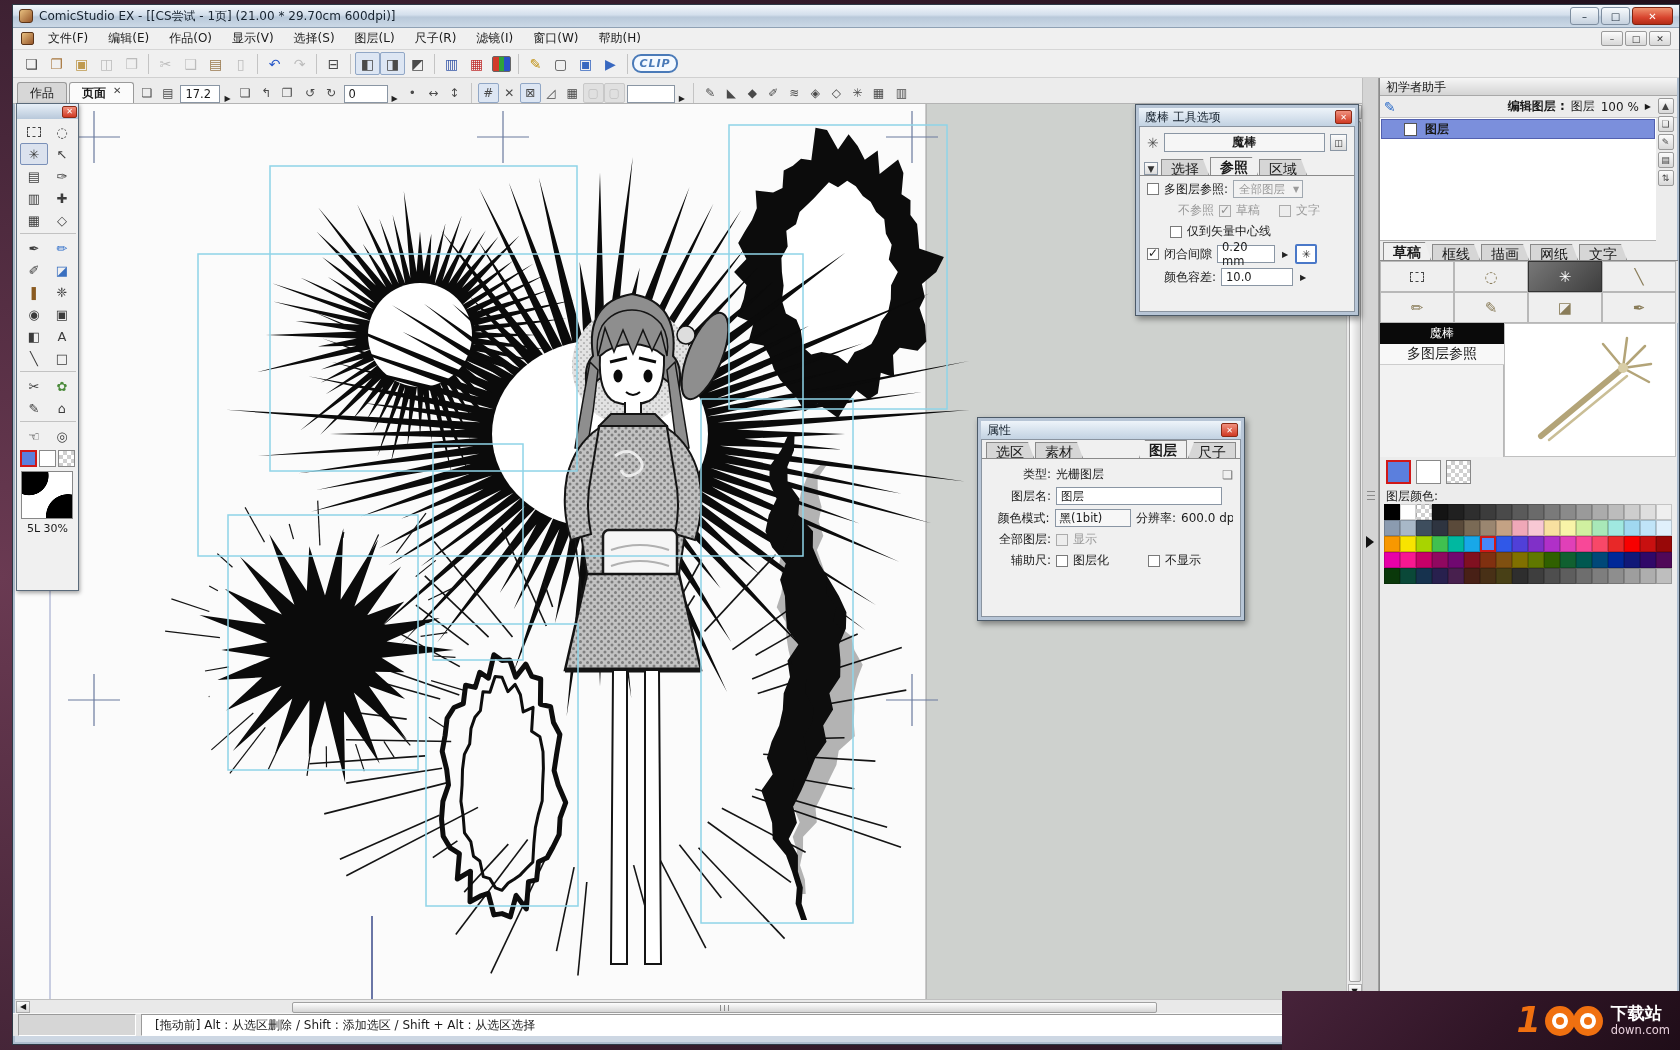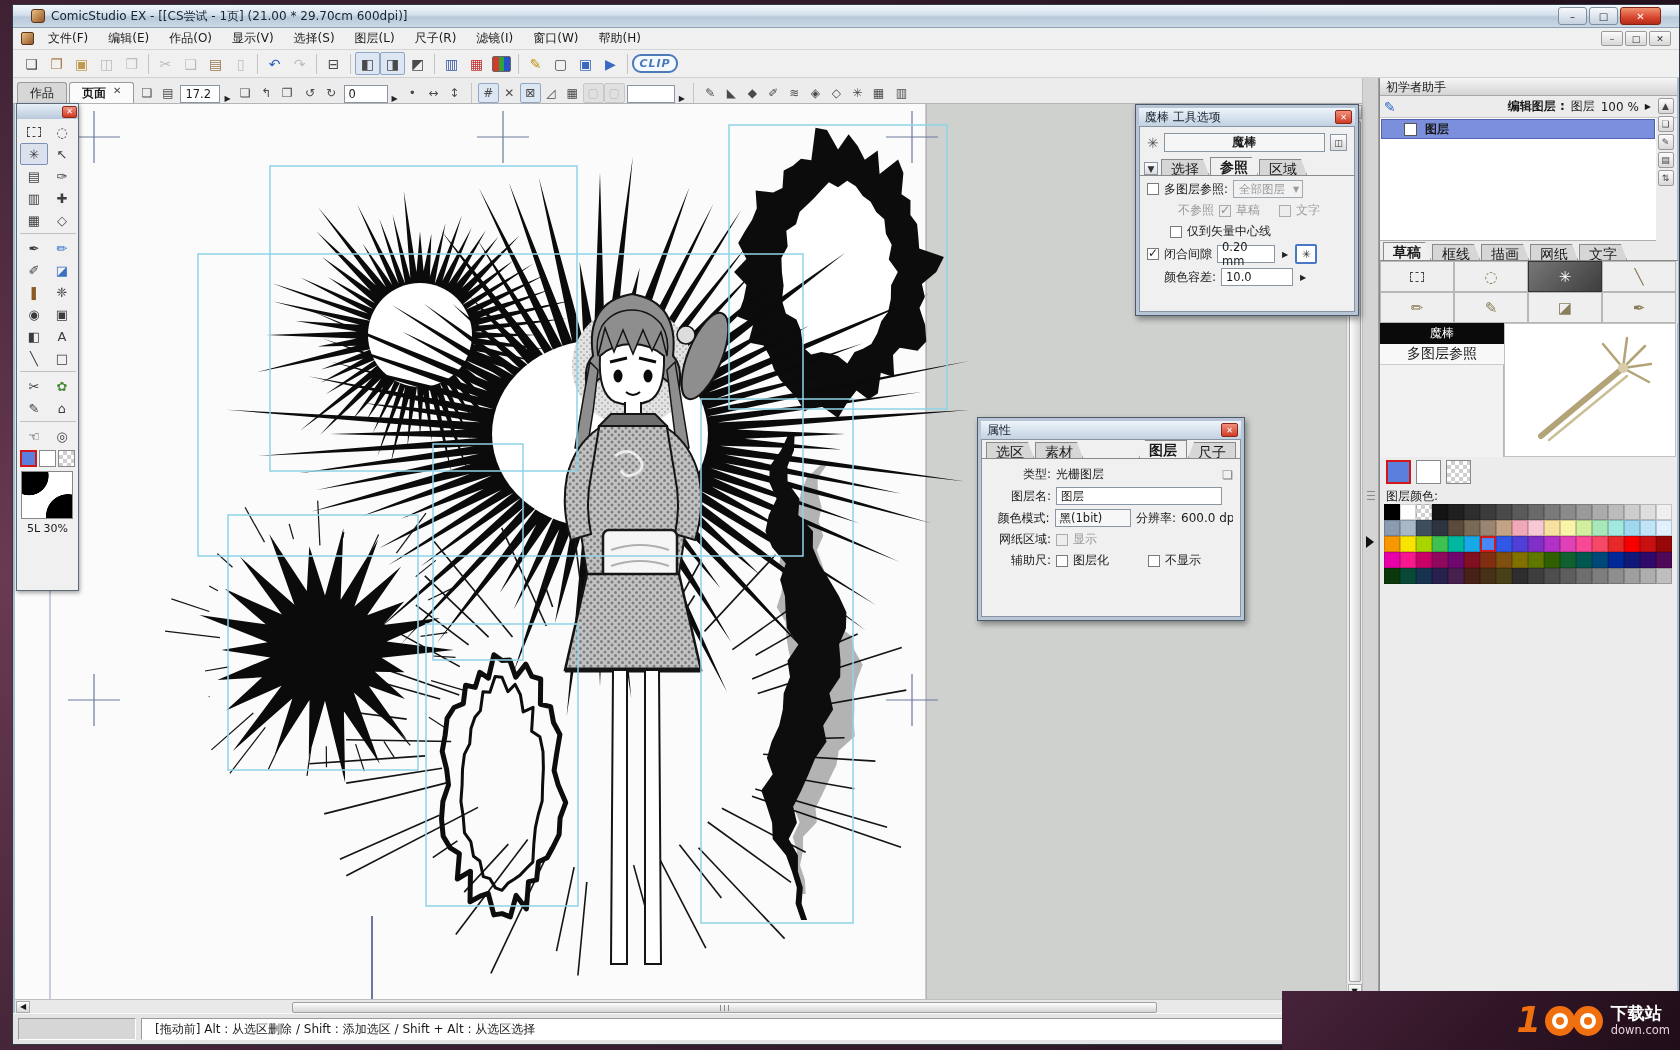--- a/index.html
+++ b/index.html
@@ -4,21 +4,21 @@
 <style>
   *{box-sizing:border-box;margin:0;padding:0;user-select:none}
   html,body{width:1680px;height:1050px;overflow:hidden}
   body{font-family:"DejaVu Sans","Liberation Sans",sans-serif;font-size:12px;color:#1a1a1a;
        background:radial-gradient(circle at 0% 55%, #6a3a52 0%, #3a1f30 35%, #22101c 100%)}
   .abs{position:absolute}
 
   
   .win-frame{left:12px;top:4px;width:1668px;height:1041px;background:#cdd7e3;border:1px solid #2e3a46;
              box-shadow:inset 0 0 0 2px #aebecf}
-  .titlebar{left:13px;top:5px;width:1666px;height:23px;display:flex;align-items:center;padding:0 18px;gap:6px;
+  .titlebar{left:13px;top:5px;width:1666px;height:23px;display:flex;align-items:center;padding:0 6px;gap:6px;
             background:linear-gradient(180deg,#f3f7fb 0%,#d3dfec 45%,#b9c9da 55%,#cbd8e6 100%);border-bottom:1px solid #8fa1b4}
   .app-ico{width:14px;height:14px;border-radius:3px;background:linear-gradient(135deg,#e8c080,#96562a);border:1px solid #5a3418}
   .title-text{font-size:12px;color:#17232f;white-space:nowrap}
   .winbtns{margin-left:auto;display:flex;gap:2px}
   .wbtn{width:29px;height:18px;display:flex;align-items:center;justify-content:center;font-size:10px;color:#22303e;
         background:linear-gradient(180deg,#f7fafc,#c6d2df);border:1px solid #7e8ea0;border-radius:3px}
   .wbtn.close{width:41px;background:linear-gradient(180deg,#f0926f,#d8442e 60%,#b42c16);color:#fff;border-color:#7e2410}
 
   .menubar{left:13px;top:28px;width:1666px;height:22px;background:#f0f0f0;display:flex;align-items:center;
            border-bottom:1px solid #d6d6d6;padding:0 4px}
@@ -139,21 +139,21 @@
   .reflist{position:absolute;left:0;top:287px;width:124px;height:92px;background:#f2f2f2;border-right:1px solid #b8b8b8}
   .preview{position:absolute;left:124px;top:245px;width:172px;height:134px;background:#fff;border:1px solid #c0c0c0}
   .swrow{position:absolute;left:6px;top:382px;display:flex;gap:5px}
   .swrow .sw{width:25px;height:24px}
   .pclabel{position:absolute;left:6px;top:410px;font-size:12px}
   .palgrid{position:absolute;left:4px;top:426px;width:290px;display:flex;flex-wrap:wrap}
   .palcell{width:16px;height:16px;border:1px solid rgba(0,0,0,.18)}
   .palcell.selcell{outline:2px solid #d01818;outline-offset:-2px;position:relative;z-index:2}
 
   
-  .statusbar{left:13px;top:1013px;width:1666px;height:31px;background:#e4e4e4;border-top:1px solid #f8f8f8;display:flex;align-items:center;padding:0 5px;gap:5px}
+  .statusbar{left:13px;top:1013px;width:1666px;height:23px;background:#e4e4e4;border-top:1px solid #f8f8f8;display:flex;align-items:center;padding:0 5px;gap:5px}
   .sfield{height:22px;border:1px solid #9a9a9a;border-right-color:#fff;border-bottom-color:#fff;background:#d6d6d6}
   .sfield.txt{background:#fff;width:1142px;display:flex;align-items:center;padding:0 13px;font-size:12px}
   .wm{left:1282px;top:991px;width:398px;height:59px;z-index:60;background:linear-gradient(135deg,#47233a 0%,#301526 55%,#1f0d18 100%);
       display:flex;align-items:center;justify-content:flex-end;padding-right:10px;gap:4px}
   .wm-one{font-size:35px;font-weight:bold;font-style:italic;color:#f07010;line-height:1}
   .zero{width:30px;height:30px;border-radius:50%;border:7px solid #f07010;background:#fff;position:relative;flex:none}
   .zero::after{content:"";position:absolute;left:4px;top:4px;width:8px;height:8px;border-radius:50%;background:#f07010}
   .zero.z2{margin-left:-6px}
   .wm-col{display:flex;flex-direction:column;line-height:1.15;margin-left:4px}
   .wm-site{color:#fff;font-weight:bold;font-size:17px}
@@ -624,21 +624,21 @@
       <span class="lab" style="width:62px;text-align:right">图层名:</span>
       <span class="fld" style="width:166px">图层</span>
     </div>
     <div class="row">
       <span class="lab" style="width:62px;text-align:right">颜色模式:</span>
       <span class="fld" style="width:78px;background:#f7f7f7">黑(1bit)</span>
       <span class="lab">分辨率:</span>
       <span class="lab" style="overflow:hidden;white-space:nowrap;max-width:52px">600.0 dpi</span>
     </div>
     <div class="row">
-      <span class="lab" style="width:62px;text-align:right">网纸区域:</span>
+      <span class="lab" style="width:62px;text-align:right">全部图层:</span>
       <span class="cb dis"></span>
       <span class="lab gray">显示</span>
     </div>
     <div class="row">
       <span class="lab" style="width:62px;text-align:right">辅助尺:</span>
       <span class="cb"></span>
       <span class="lab">图层化</span>
       <span class="cb" style="margin-left:34px"></span>
       <span class="lab">不显示</span>
     </div>

